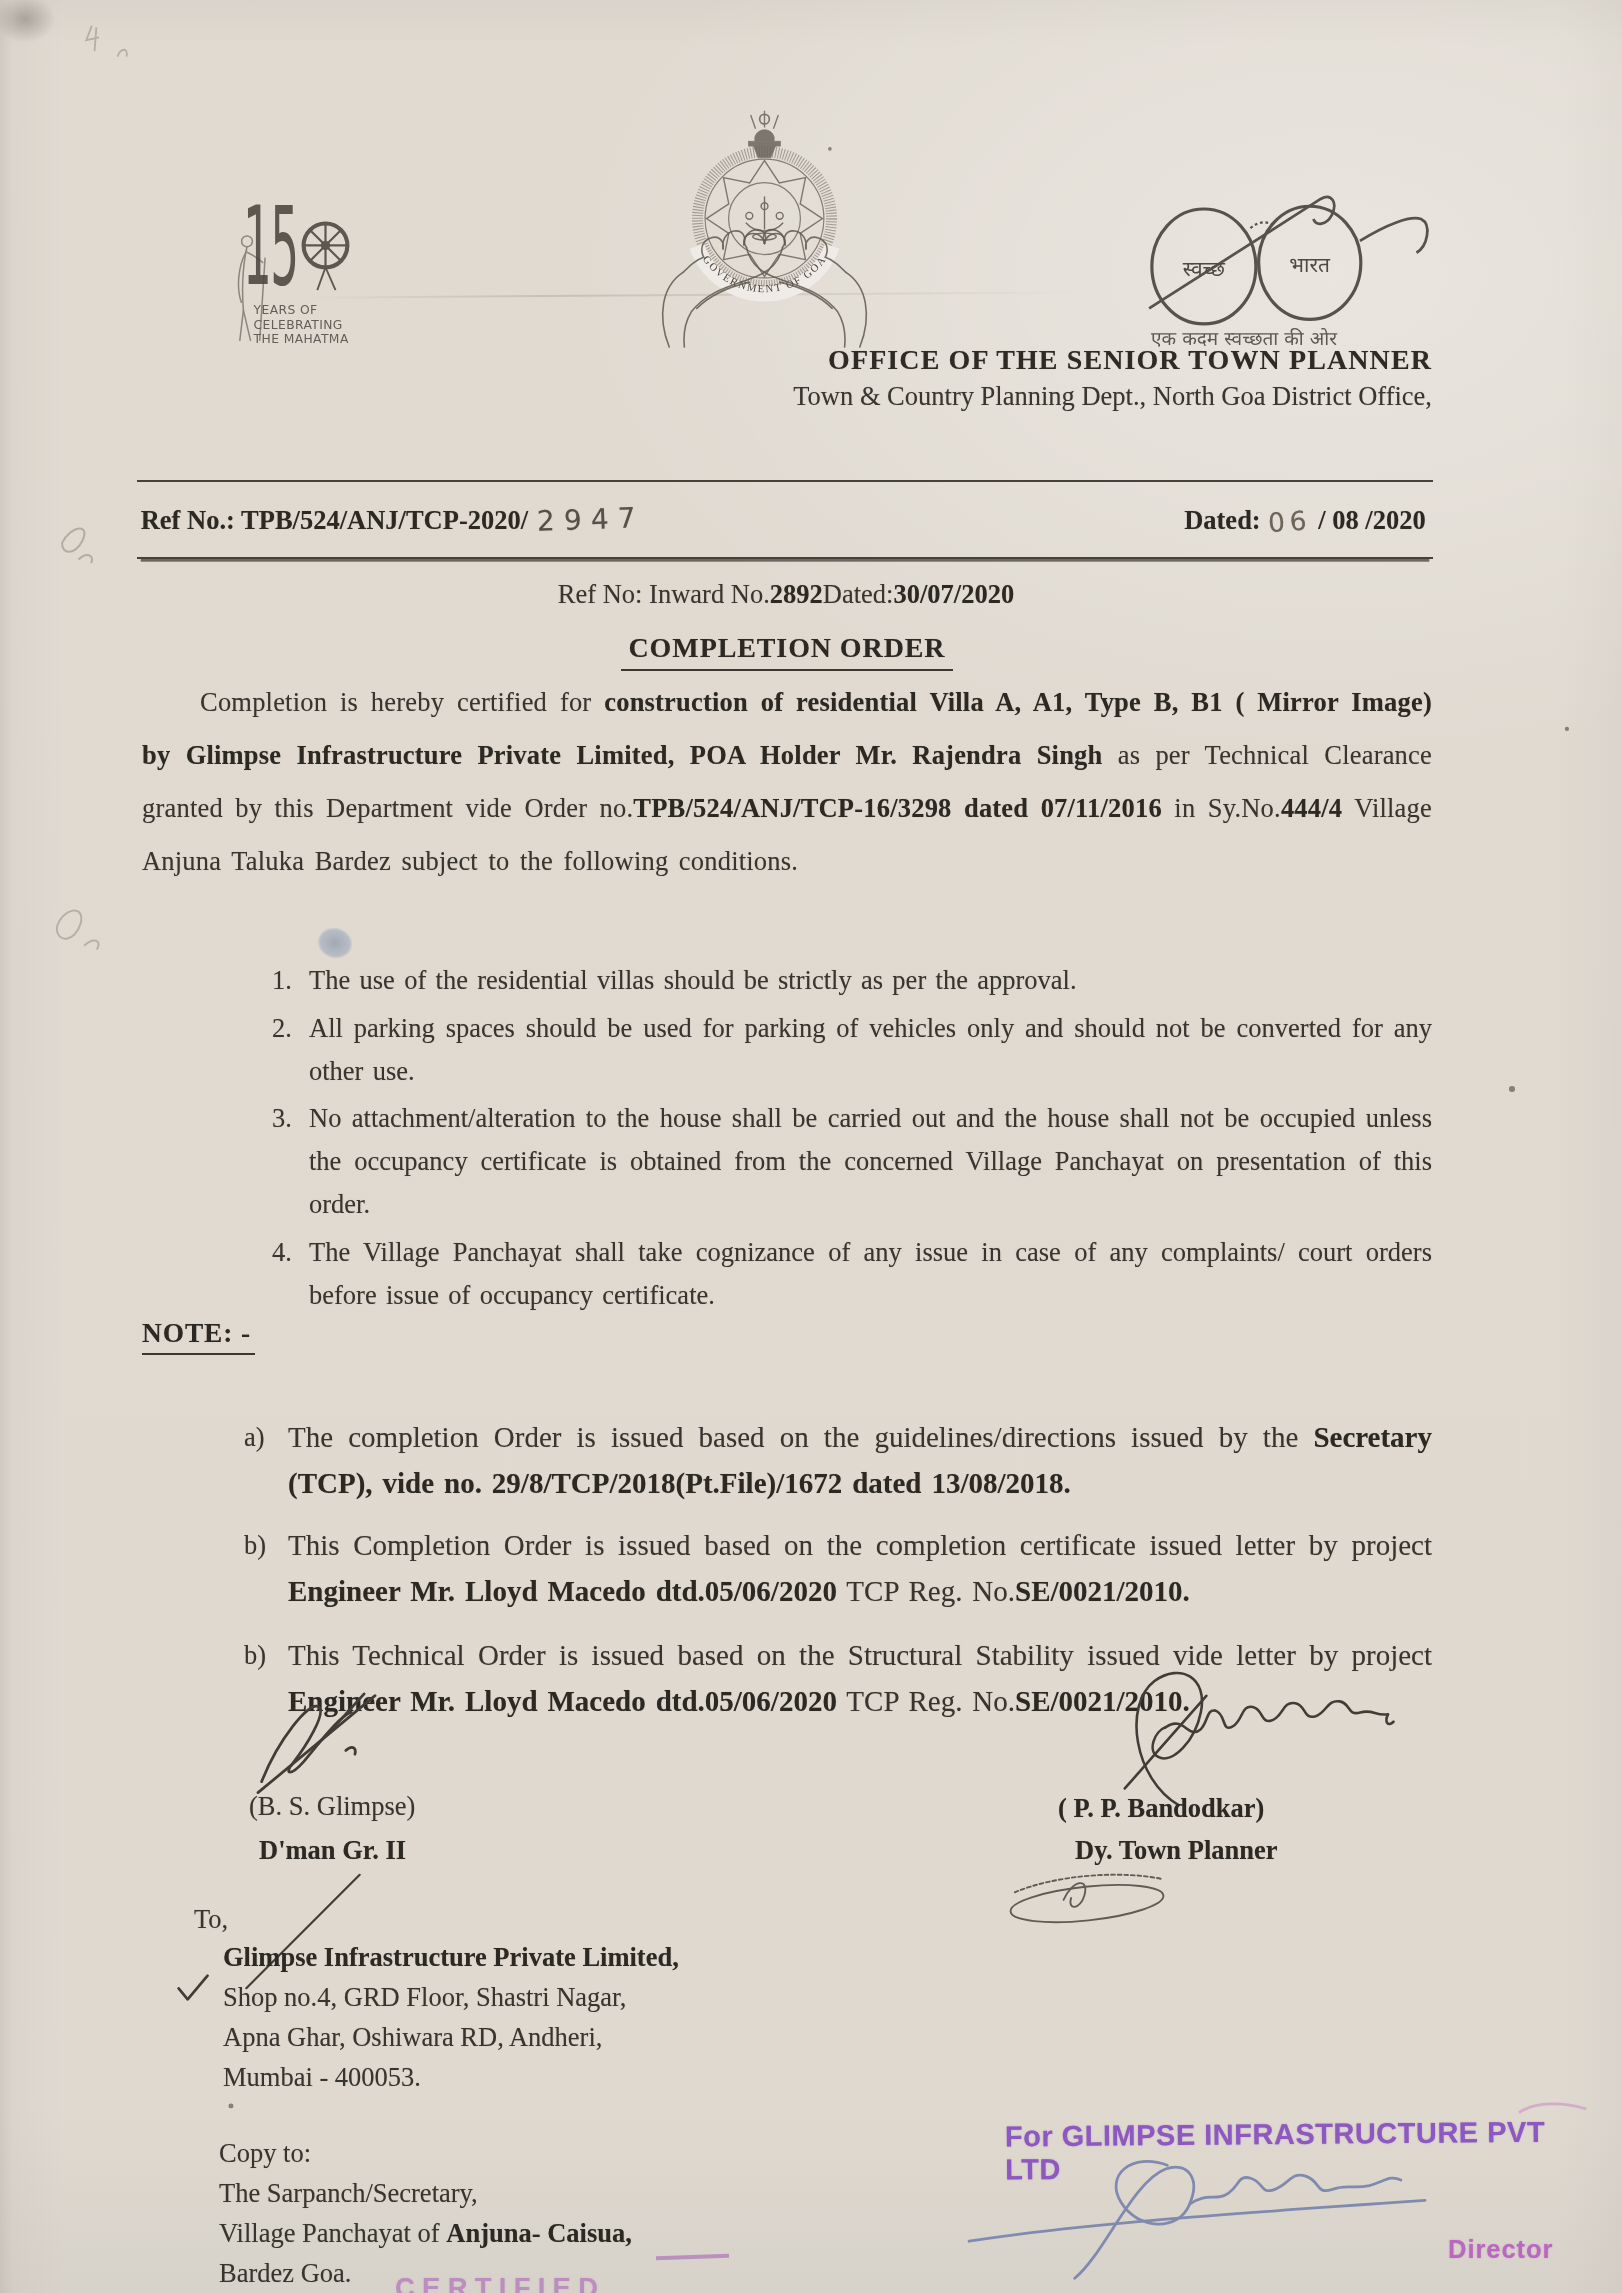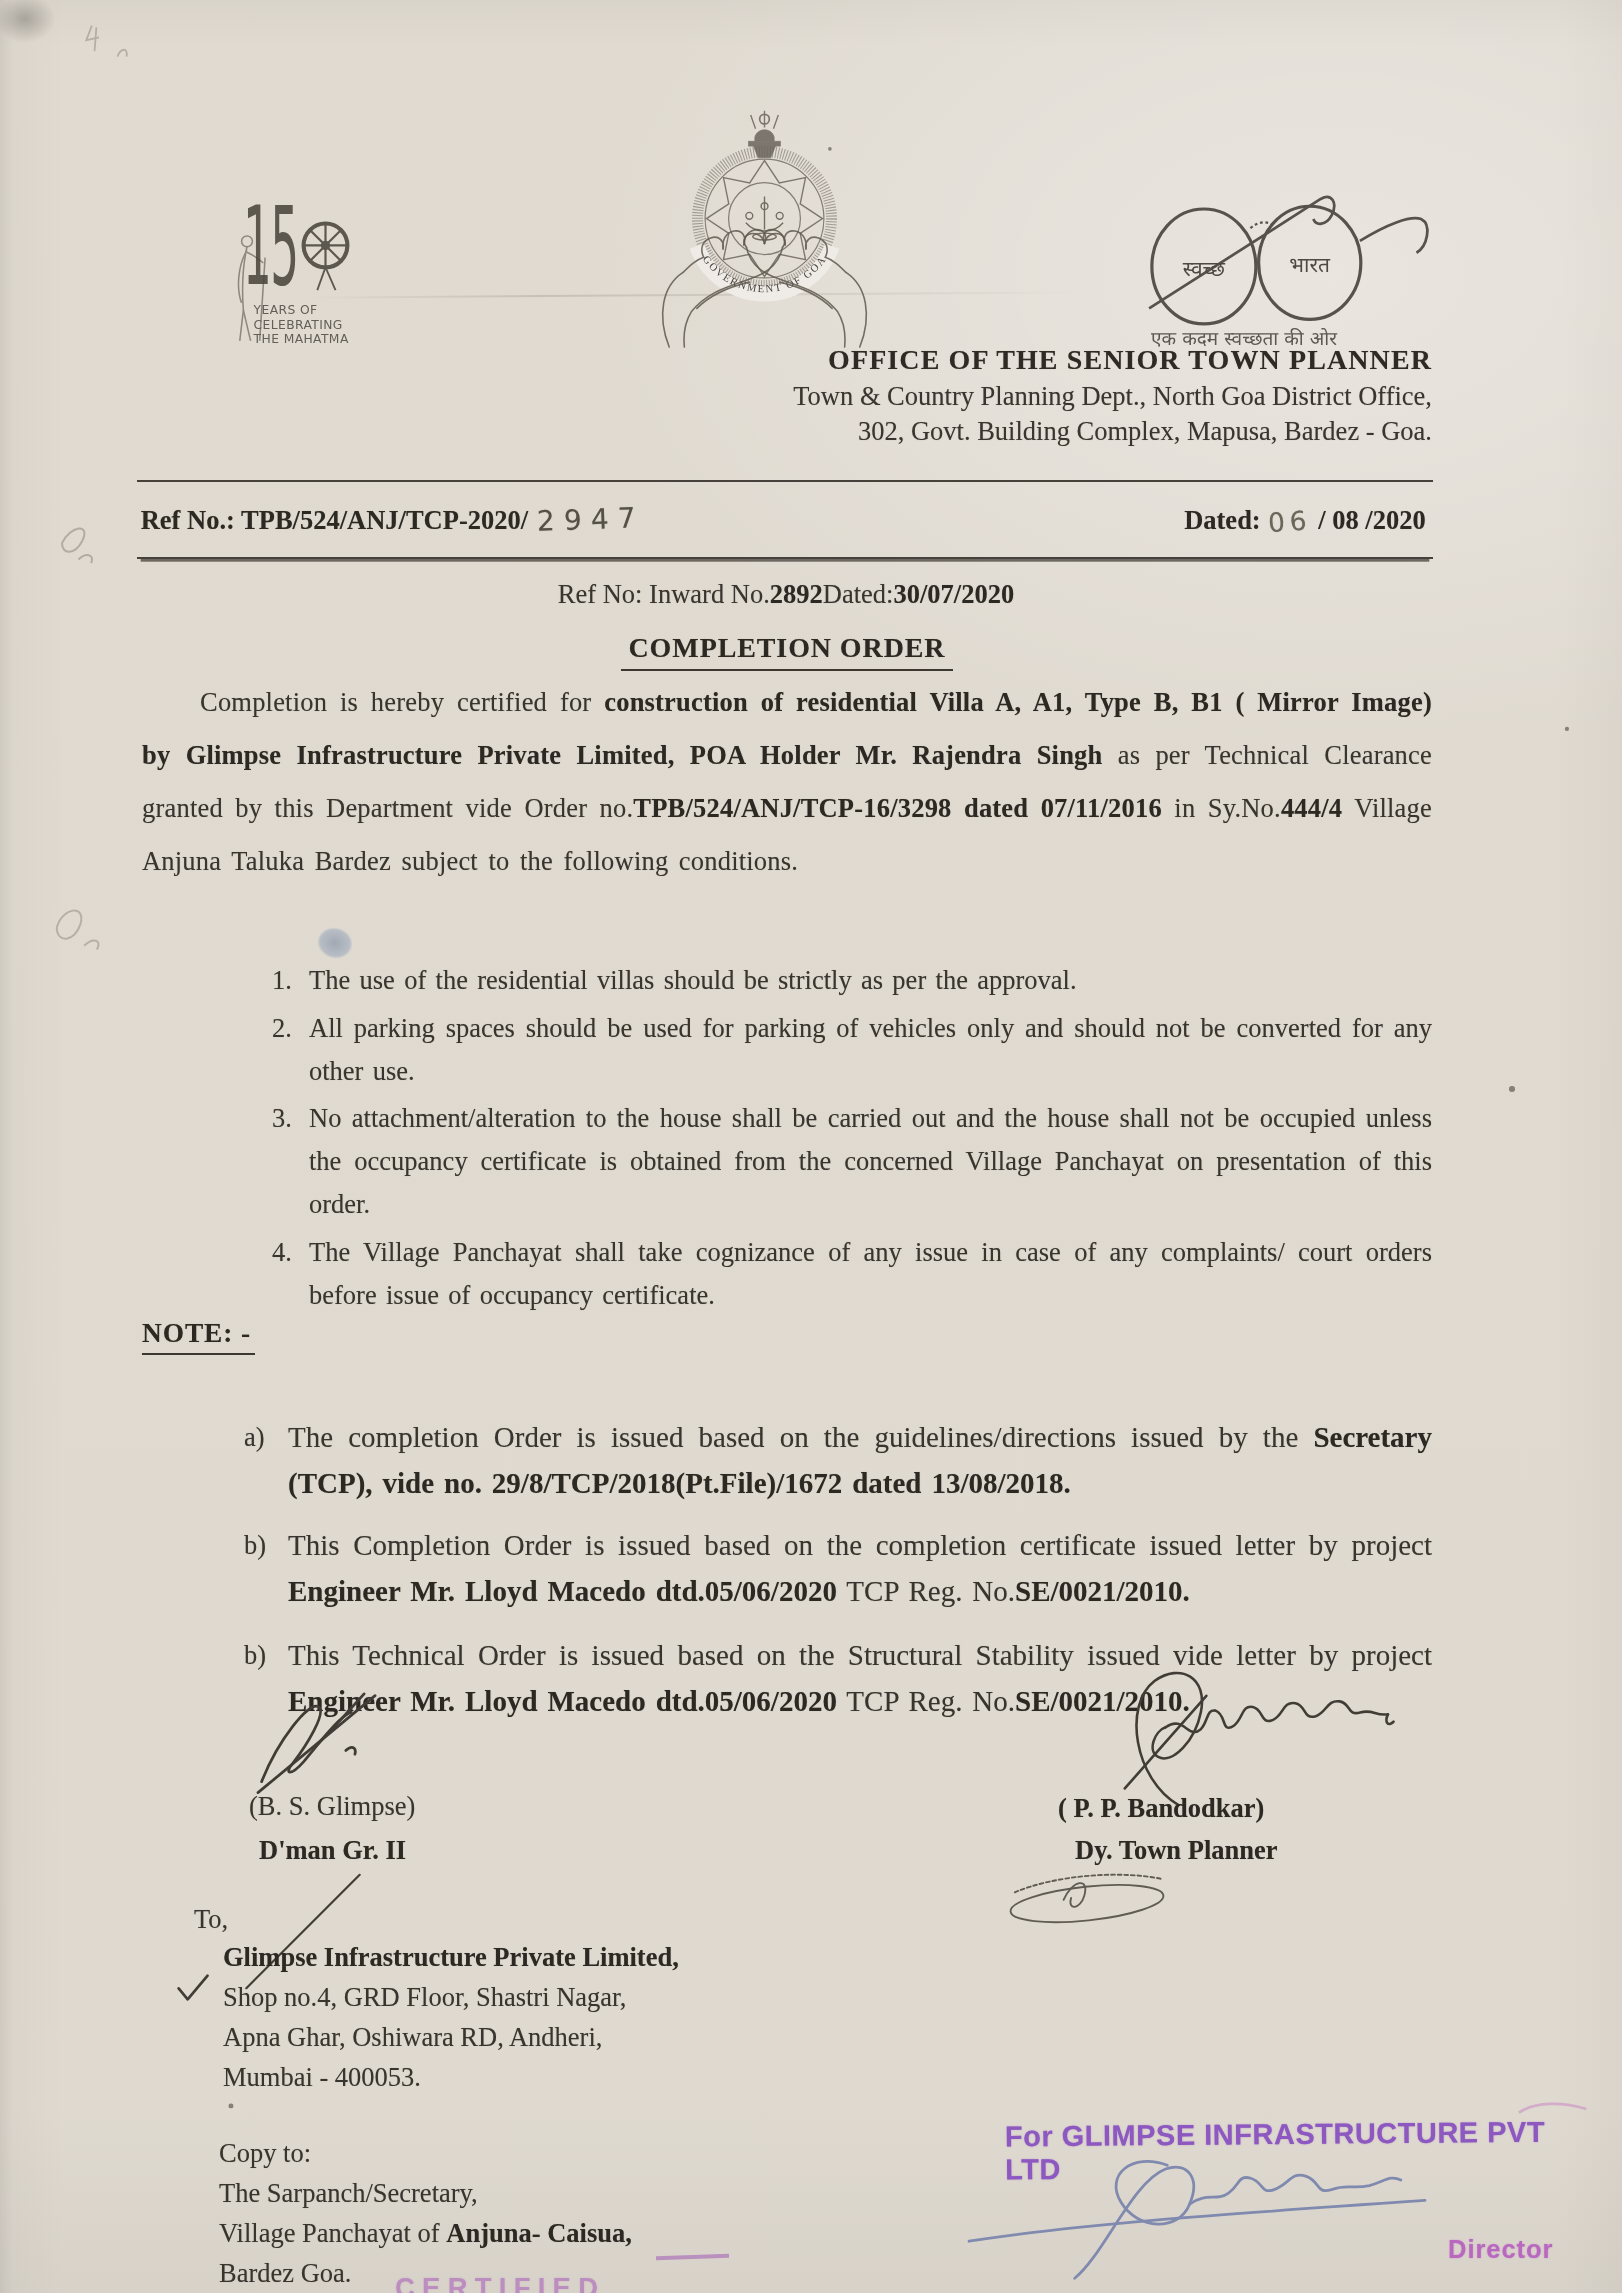--- a/index.html
+++ b/index.html
@@ -245,21 +245,20 @@
       </g>
       <text class="lens-label" x="70" y="82" font-size="23" text-anchor="middle">स्वच्छ</text>
       <text class="lens-label" x="186" y="78" font-size="23" text-anchor="middle">भारत</text>
     </svg>
     <div class="caption">एक कदम स्वच्छता की ओर</div>
   </div>
 
   <div class="abs header-text">
     <div class="office-title ink">OFFICE OF THE SENIOR TOWN PLANNER</div>
     <div class="header-line ink">Town &amp; Country Planning Dept., North Goa District Office,</div>
-    <div class="header-line ink">302, Govt. Building Complex, Mapusa, Bardez - Goa.</div>
   </div>
 
   <div class="abs ref-bar">
     <div class="left ink">
       <span class="b">Ref No.: TPB/524/ANJ/TCP-2020/</span><span class="hand">2947</span>
     </div>
     <div class="right ink">
       <span class="b">Dated:</span><span class="hand hand06">06</span><span class="b">/ 08 /2020</span>
     </div>
   </div>

